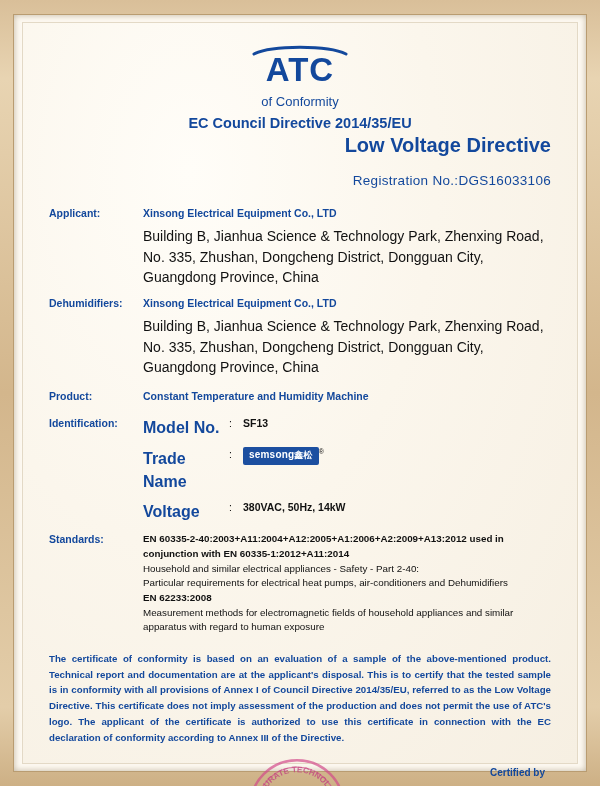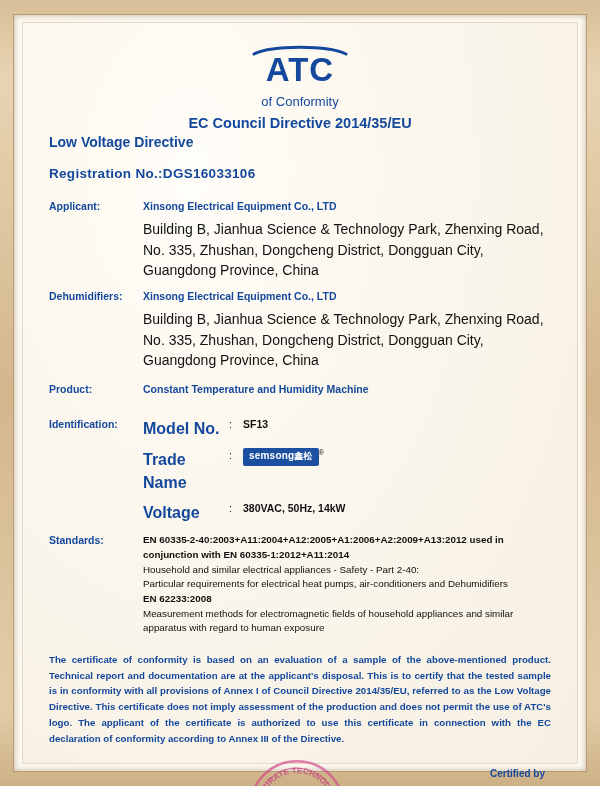--- a/index.html
+++ b/index.html
@@ -90,30 +90,30 @@
     margin-top: 8px;
   }
   .directive {
     text-align: center;
     font-size: 14.5px;
     font-weight: bold;
     color: #13489c;
     margin-top: 6px;
   }
   .lv-directive {
-    text-align: left;
-    font-size: 14px;
+    text-align: right;
+    font-size: 20px;
     font-weight: bold;
     color: #13489c;
     margin-top: 3px;
   }
   .regno {
-    text-align: left;
+    text-align: right;
     font-size: 13.5px;
-    font-weight: bold;
+    font-weight: normal;
     color: #13489c;
     margin-top: 16px;
     letter-spacing: .3px;
   }
 
   
   .rows {
     margin-top: 18px;
     font-size: 10.5px;
     line-height: 1.45;
@@ -325,21 +325,21 @@
             <div class="val bold">Xinsong Electrical Equipment Co., LTD</div>
             <div class="addr">Building B, Jianhua Science &amp; Technology Park, Zhenxing Road, No. 335, Zhushan, Dongcheng District, Dongguan City, Guangdong Province, China</div>
           </div>
         </div>
 
         <div class="row" style="margin-top:12px;">
           <div class="lbl">Product:</div>
           <div class="prodname">Constant Temperature and Humidity Machine</div>
         </div>
 
-        <div class="row" style="margin-top:20px;">
+        <div class="row" style="margin-top:12px;">
           <div class="lbl">Identification:</div>
           <div class="val">
             <div class="ident-table">
               <div class="ident-row">
                 <div class="ident-k">Model No.</div>
                 <div class="ident-c">:</div>
                 <div class="ident-v">SF13</div>
               </div>
               <div class="ident-row">
                 <div class="ident-k">Trade Name</div>

